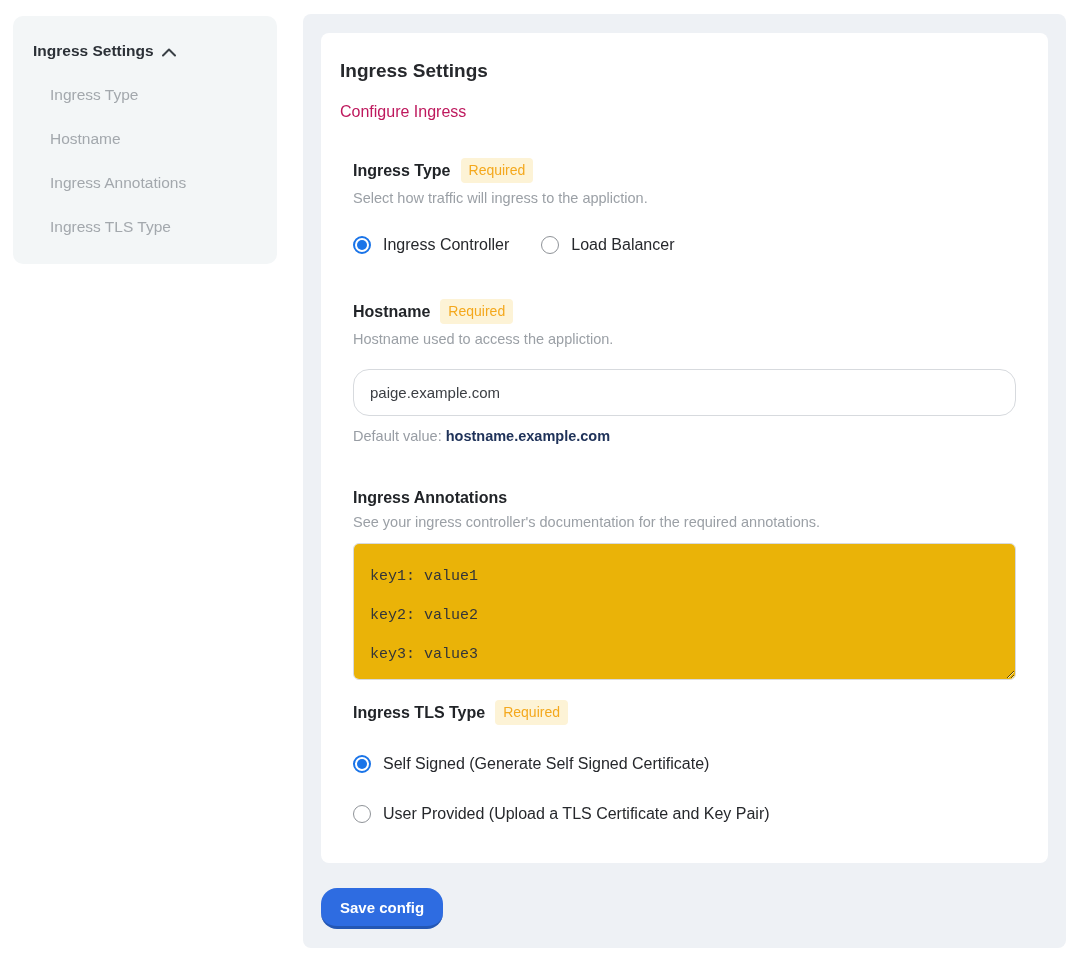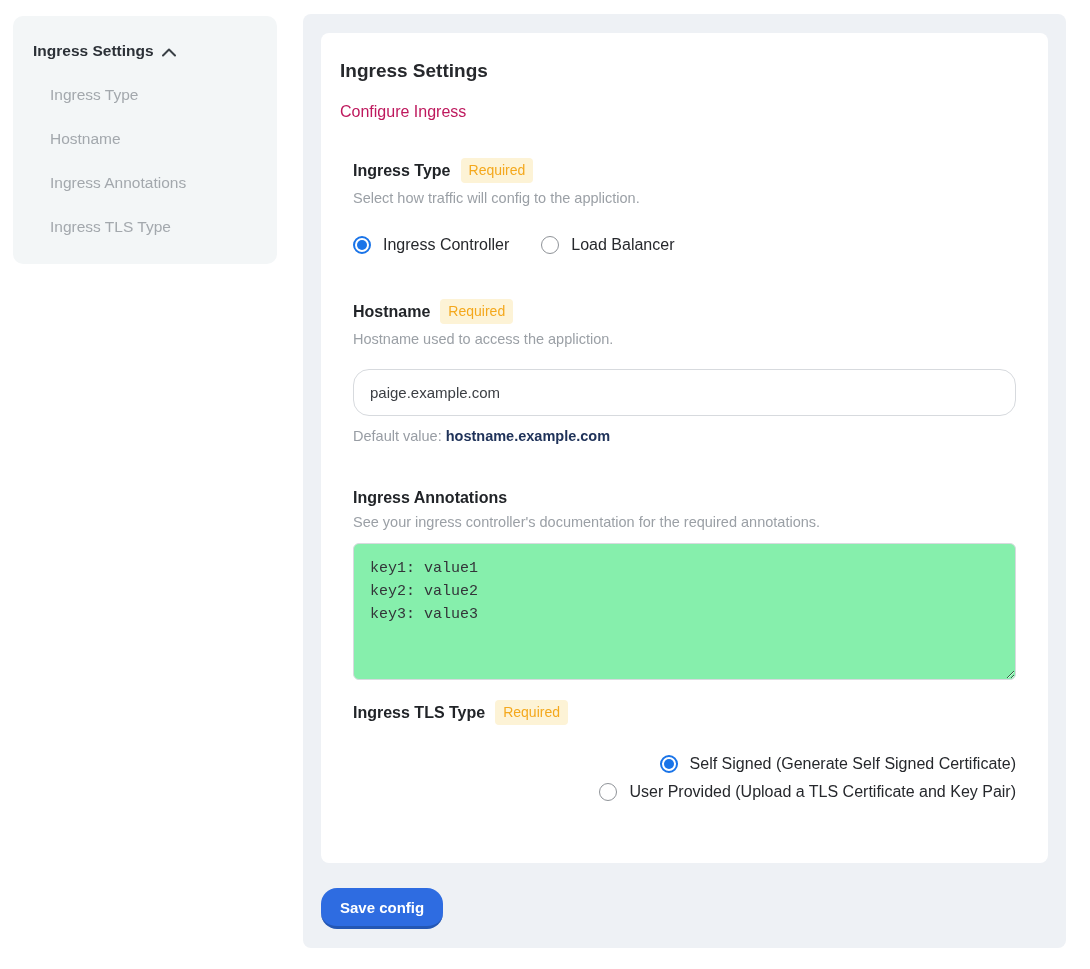--- a/index.html
+++ b/index.html
@@ -166,33 +166,32 @@
     display: block;
     margin-top: 13px;
     width: 100%;
     height: 137px;
     box-sizing: border-box;
     border: 1px solid #d7dade;
     border-radius: 6px;
     padding: 13px 16px;
     font-family: "Liberation Mono", "DejaVu Sans Mono", monospace;
     font-size: 15px;
-    line-height: 23px;
+    line-height: 39px;
     color: #333539;
-    background: #86efac;
+    background: #eab308;
     resize: both;
     outline: none;
   }
 
   .tls-options {
     margin-top: 30px;
     display: flex;
     flex-direction: column;
-    gap: 10px;
-    align-items: flex-end;
+    gap: 32px;
   }
 
   .save-btn {
     display: inline-block;
     margin-top: 25px;
     height: 41px;
     padding: 0 19px;
     background: #2e6ce1;
     border: none;
     border-bottom: 3px solid #2457b4;
@@ -230,21 +229,21 @@
       <h1 class="card-title">Ingress Settings</h1>
       <p class="card-subtitle">Configure Ingress</p>
 
       <div class="sections">
 
         <section class="sec-ingress-type">
           <div class="label-row">
             <span class="field-label">Ingress Type</span>
             <span class="badge">Required</span>
           </div>
-          <p class="help">Select how traffic will config to the appliction.</p>
+          <p class="help">Select how traffic will ingress to the appliction.</p>
           <div class="radio-row">
             <label class="radio-option">
               <span class="radio checked"></span>
               <span>Ingress Controller</span>
             </label>
             <label class="radio-option">
               <span class="radio"></span>
               <span>Load Balancer</span>
             </label>
           </div>

